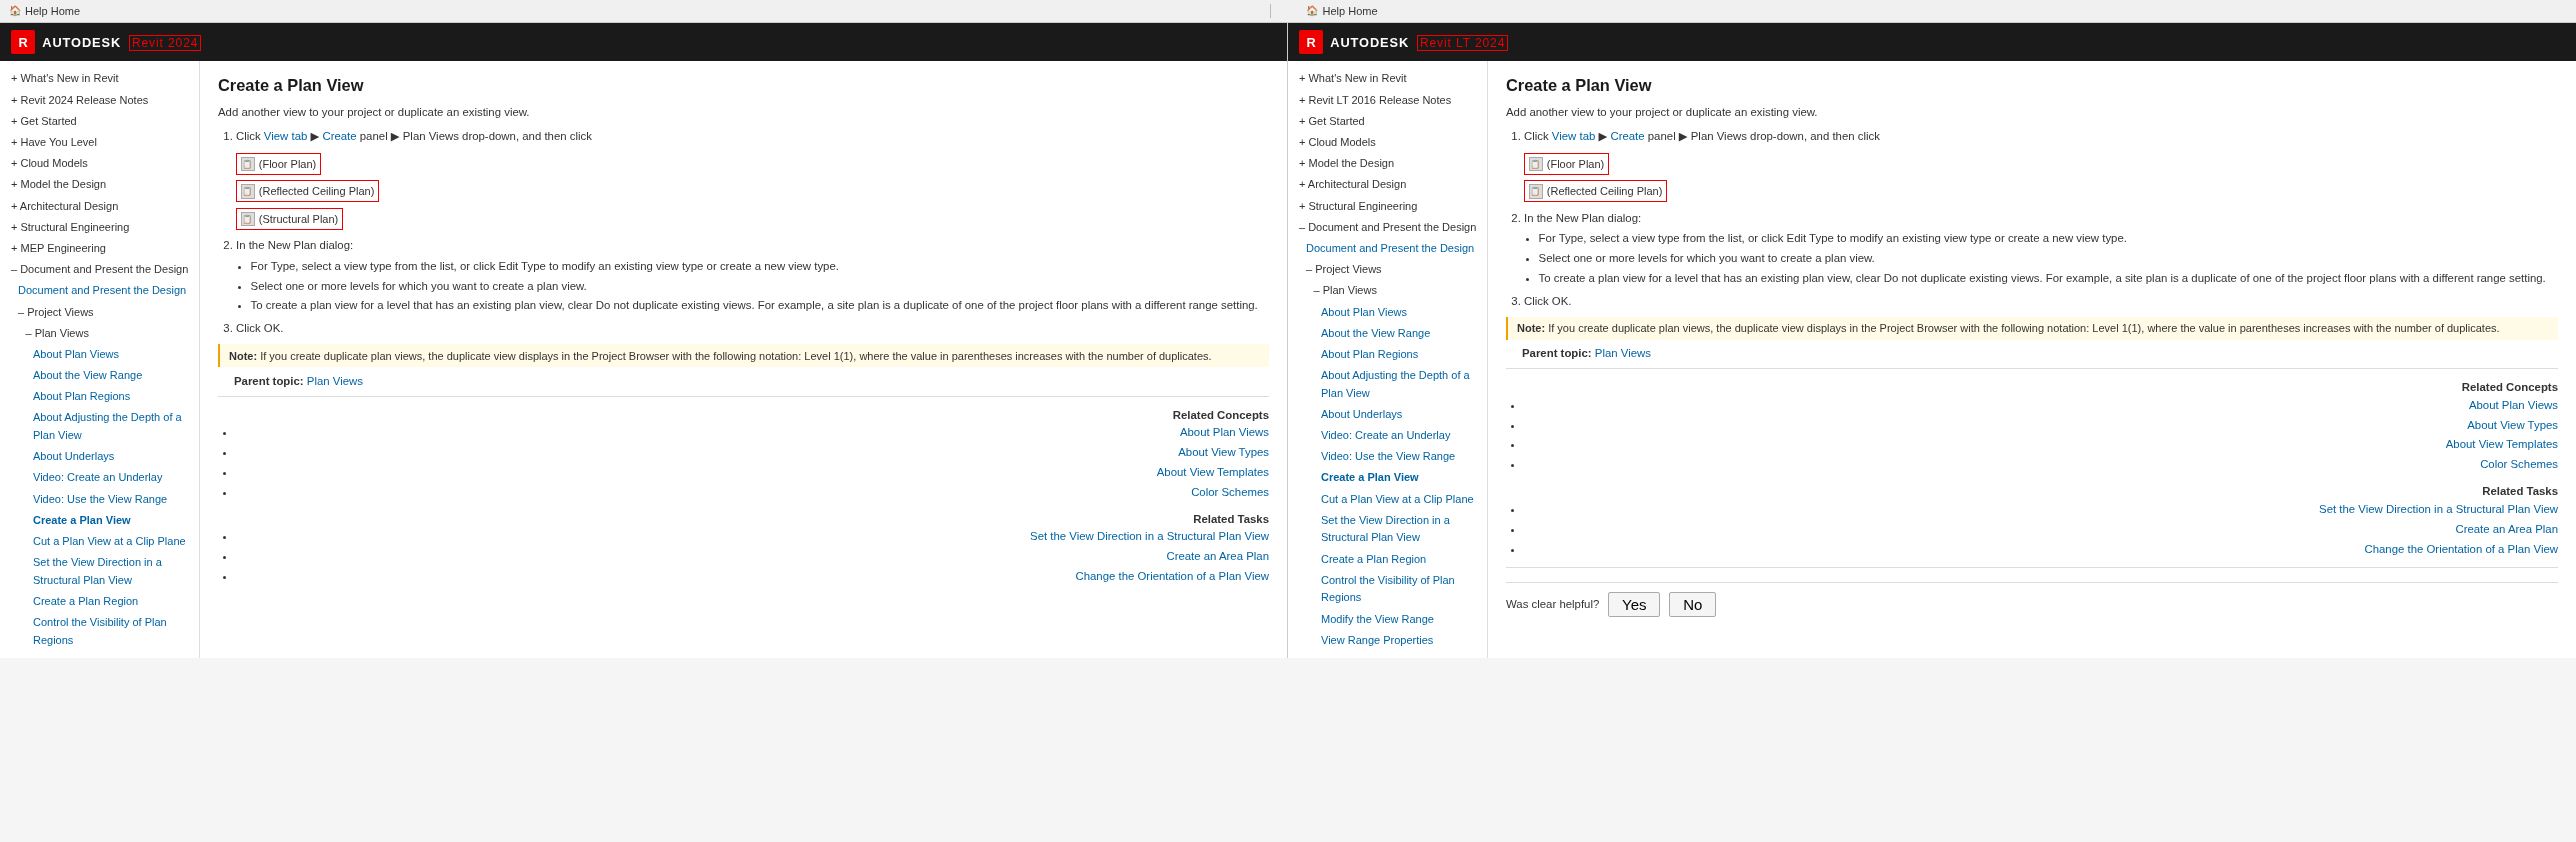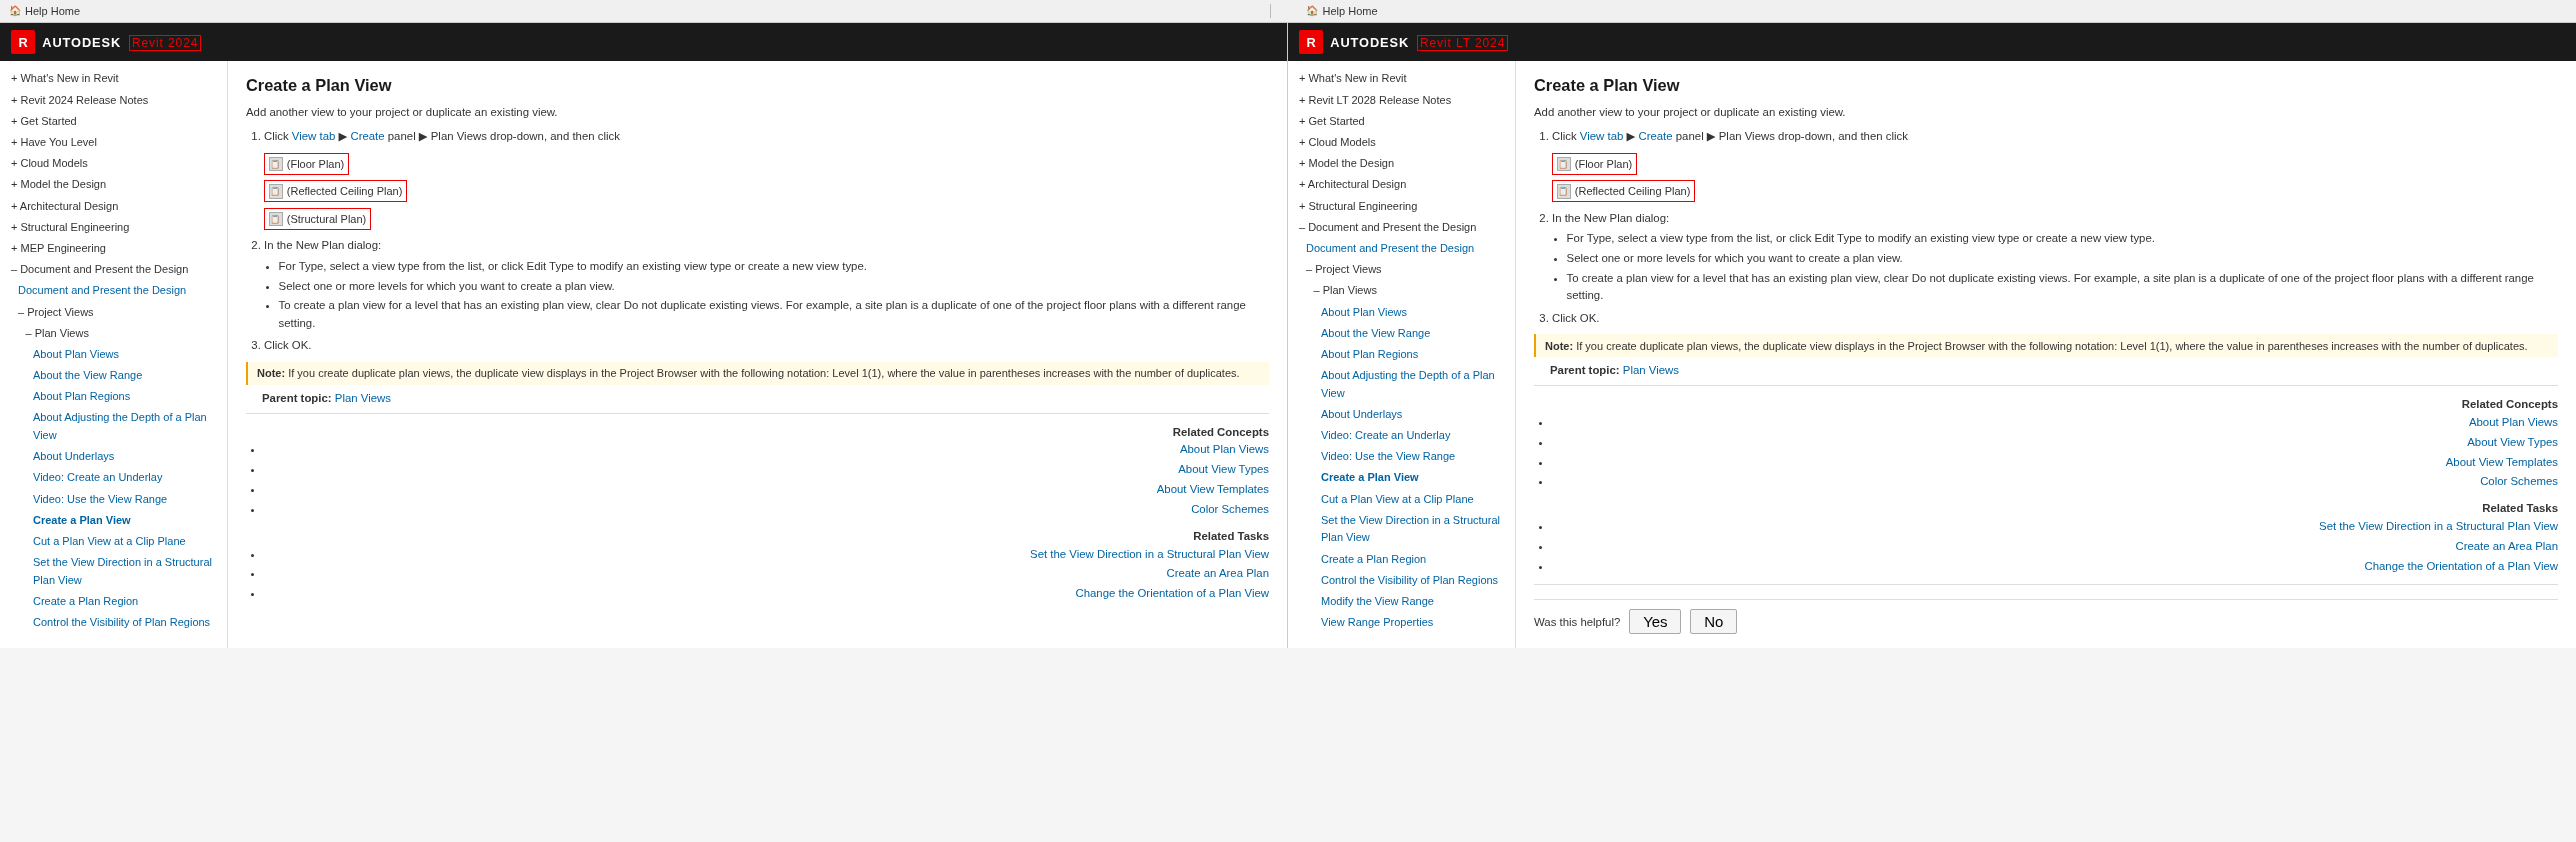--- a/index.html
+++ b/index.html
@@ -51,21 +51,21 @@
     .app-title span { color: #e00; border: 0.9px solid #e00; padding: 0 1.8px; margin-left: 3.6px; font-weight: normal; font-size: 12px; }
 
     .panel-body {
       display: flex;
       flex: 1;
       overflow: hidden;
     }
 
     
     .sidebar {
-      width: 228px;
+      width: 200px;
       min-width: 164px;
       overflow-y: auto;
       border-right: 0.9px solid #ddd;
       padding: 7.3px 0;
       background: #fff;
       font-size: 11px;
     }
     .sidebar-item {
       padding: 1.8px 7.3px 1.8px 11px;
       cursor: pointer;
@@ -265,21 +265,21 @@
     <div class="app-header">
       <div class="app-logo">R</div>
       <div class="app-title">
         AUTODESK <span>Revit LT 2024</span>
       </div>
     </div>
     <div class="panel-body">
 
       <div class="sidebar">
         <div class="sidebar-item">+ What's New in Revit</div>
-        <div class="sidebar-item">+ Revit LT 2028 Release Notes</div>
+        <div class="sidebar-item">+ Revit LT 2016 Release Notes</div>
         <div class="sidebar-item">+ Get Started</div>
         <div class="sidebar-item">+ Cloud Models</div>
         <div class="sidebar-item">+ Model the Design</div>
         <div class="sidebar-item">+ Architectural Design</div>
         <div class="sidebar-item">+ Structural Engineering</div>
         <div class="sidebar-item">– Document and Present the Design</div>
         <div class="sidebar-item indent1 link">Document and Present the Design</div>
         <div class="sidebar-item indent1">– Project Views</div>
         <div class="sidebar-item indent2">– Plan Views</div>
         <div class="sidebar-item indent3 link">About Plan Views</div>
@@ -348,21 +348,21 @@
         <div class="related-section">
           <div class="section-label">Related Tasks</div>
           <ul>
             <li><a>Set the View Direction in a Structural Plan View</a></li>
             <li><a>Create an Area Plan</a></li>
             <li><a>Change the Orientation of a Plan View</a></li>
           </ul>
         </div>
         <hr class="divider">
         <div class="feedback-row">
-          <span class="feedback-label">Was this helpful?</span>
+          <span class="feedback-label">Was clear helpful?</span>
           <button class="feedback-btn">Yes</button>
           <button class="feedback-btn">No</button>
         </div>
       </div>
     </div>
   </div>
 
 </div>
 
 

